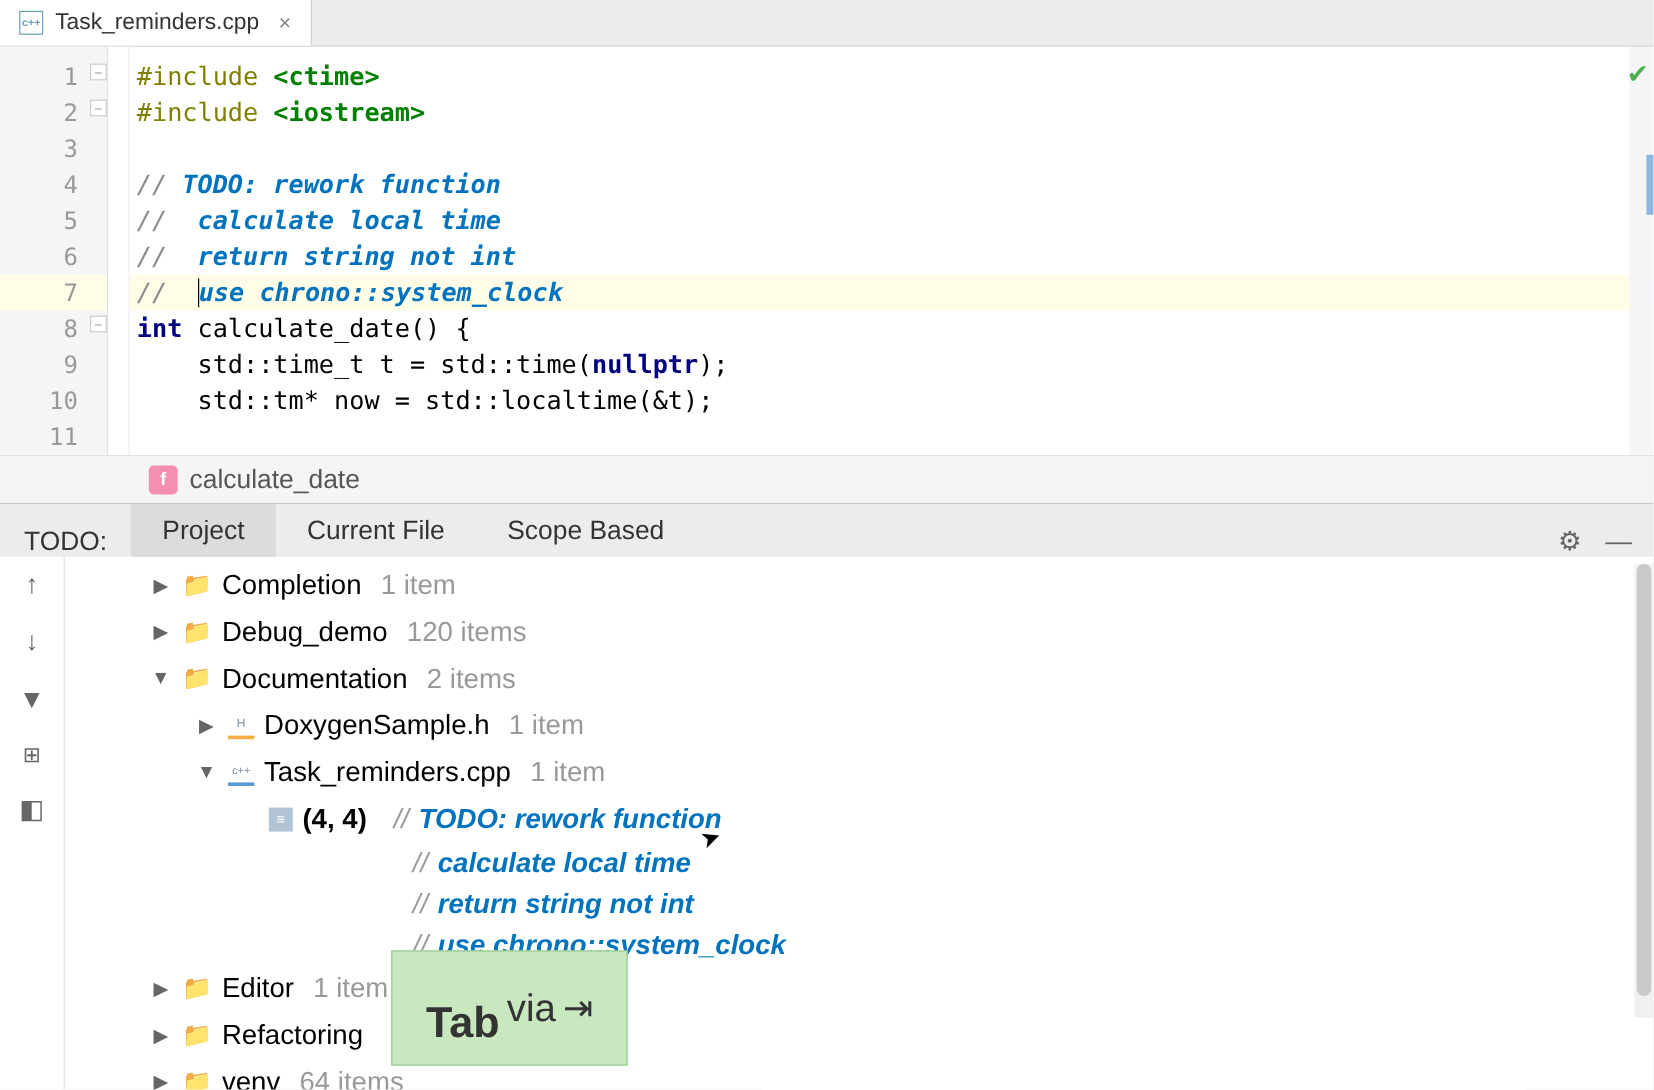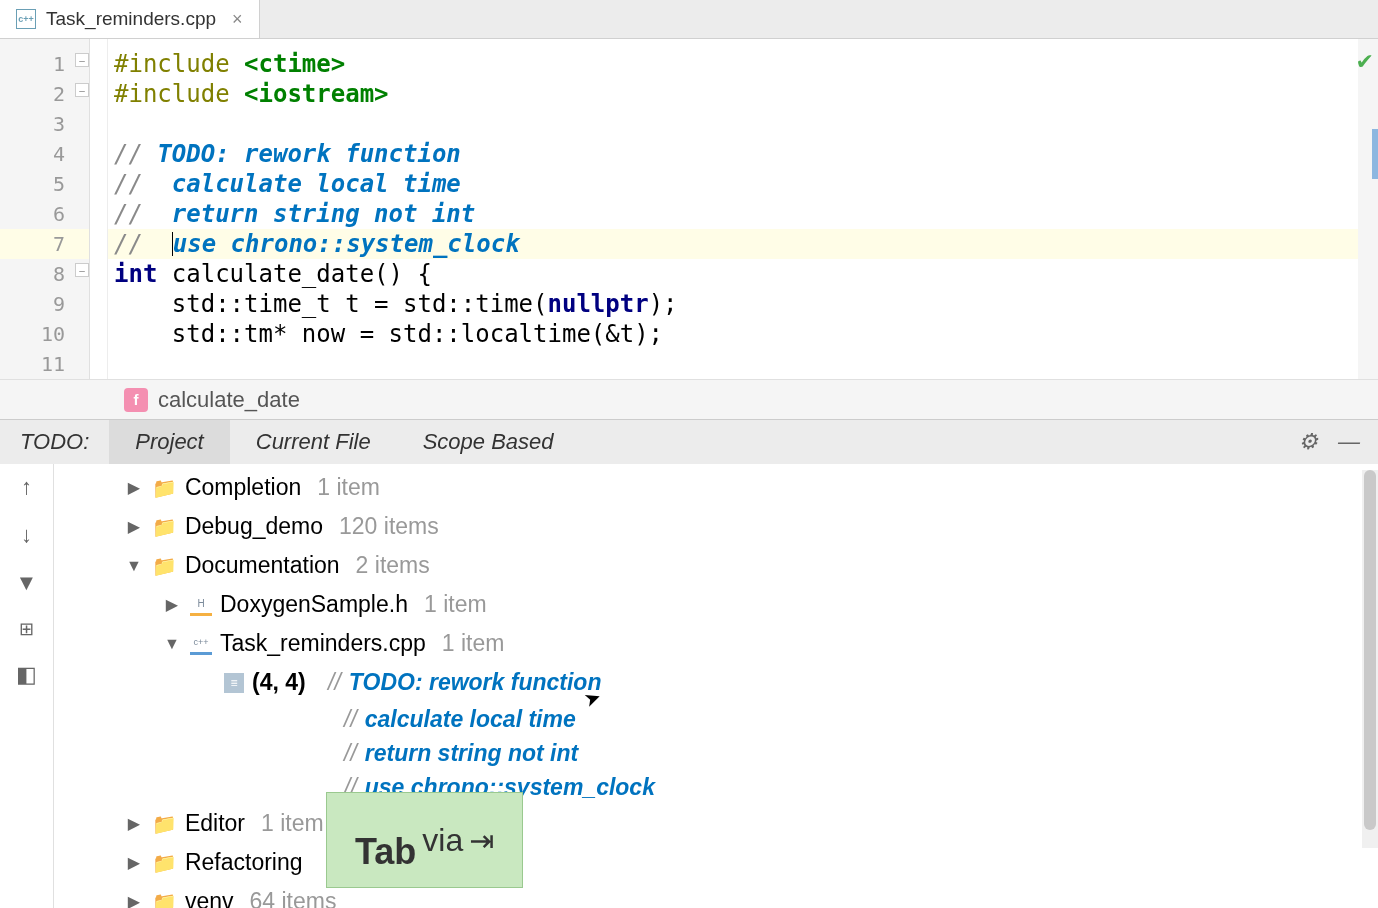--- a/index.html
+++ b/index.html
@@ -71,21 +71,21 @@
   right: 0px;
   width: 14px; height: 14px;
   display: flex; align-items: center; justify-content: center;
   font-size: 10px; color: #888;
   border: 1px solid #ccc;
   background: #fff;
 }
 .code-content {
   flex: 1;
   font-family: "Menlo", "Consolas", monospace;
-  font-size: 24px;
+  font-size: 21px;
   position: relative;
   padding-top: 10px;
 }
 .code-line {
   height: 30px;
   display: flex;
   align-items: center;
   white-space: pre;
   padding-left: 6px;
 }
@@ -132,24 +132,23 @@
   display: inline-flex; align-items: center; justify-content: center;
   color: #fff; font-size: 15px; font-weight: bold;
 }
 .todo-panel {
   border-top: 1px solid #ccc;
   background: #ececec;
 }
 .todo-header {
   height: 44px;
   display: flex;
-  align-items: center;
+  align-items: flex-end;
   font-size: 22px;
   color: #333;
-  font-style: italic;
 }
 .todo-label { padding: 0 20px; font-weight: 400; }
 .todo-tabs { display: flex; height: 100%; }
 .todo-tab {
   padding: 0 26px;
   display: flex; align-items: center;
   cursor: pointer;
 }
 .todo-tab.active { background: #dcdcdc; }
 .todo-header-right {

